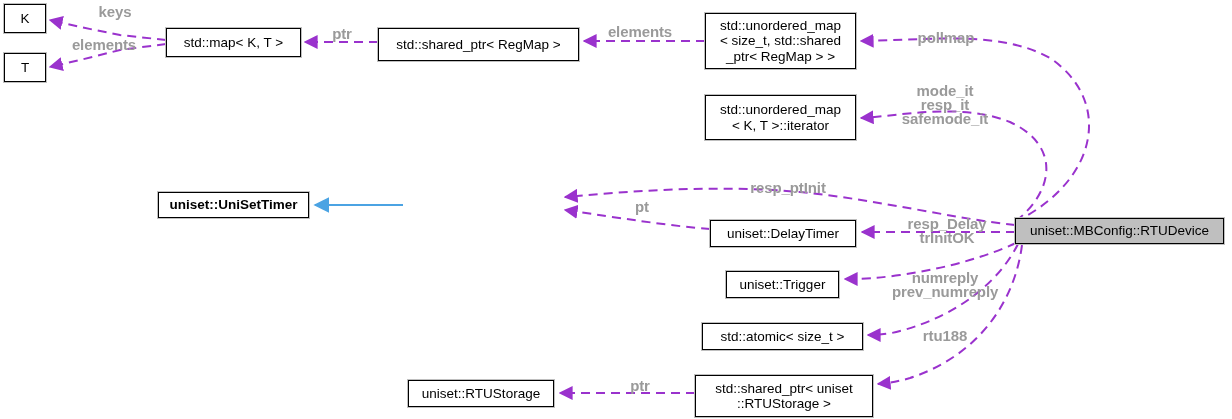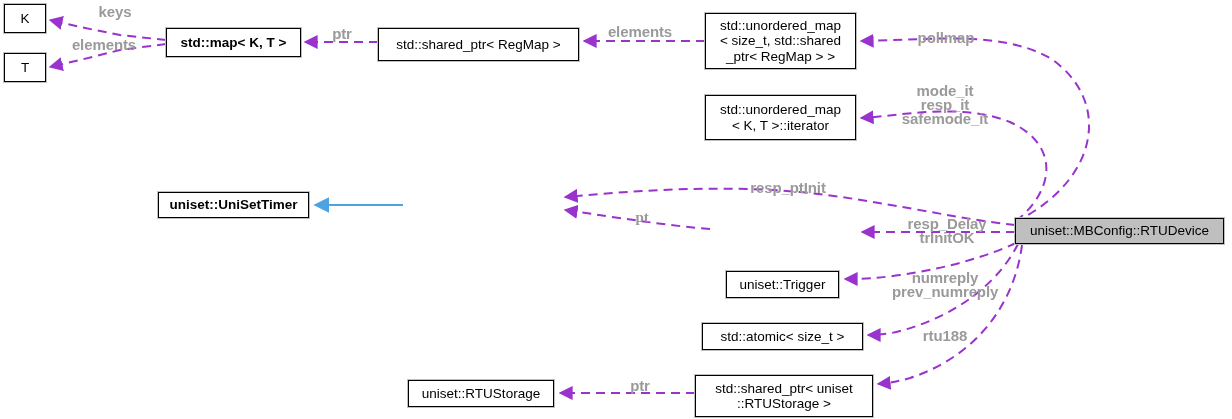--- a/index.html
+++ b/index.html
@@ -95,34 +95,35 @@
 
     <path d="M 1022 245 C 1015 300 980 355 910 378 C 900 381 890 383 878 384" fill="none" stroke="#9a32cd" stroke-width="2" stroke-dasharray="9,6" marker-end="url(#arrow-usage)"></path>
 
     <path d="M 695 393 L 560 393" fill="none" stroke="#9a32cd" stroke-width="2" stroke-dasharray="9,6" marker-end="url(#arrow-usage)"></path>
   </svg>
 
   <div class="node" style="left:4px;top:4px;width:42px;height:29px;">K</div>
 
   <div class="node" style="left:4px;top:53px;width:42px;height:29px;">T</div>
 
-  <div class="node" style="left:166px;top:28px;width:135px;height:29px;font-weight:bold;">std::map&lt; K, T &gt;</div>
+  <div class="node" style="left:166px;top:28px;width:135px;height:29px;">std::map&lt; K, T &gt;</div>
 
   <div class="node" style="left:378px;top:28px;width:201px;height:33px;">std::shared_ptr&lt; RegMap &gt;</div>
 
   <div class="node" style="left:705px;top:13px;width:151px;height:56px;">std::unordered_map
 &lt; size_t, std::shared
 _ptr&lt; RegMap &gt; &gt;</div>
 
   <div class="node" style="left:705px;top:95px;width:151px;height:45px;">std::unordered_map
 &lt; K, T &gt;::iterator</div>
 
   <div class="node" style="left:158px;top:192px;width:151px;height:26px;font-weight:bold;">uniset::UniSetTimer</div>
 
 
+  <div class="node" style="left:710px;top:220px;width:146px;height:27px;">uniset::DelayTimer</div>
 
   <div class="node" style="left:726px;top:271px;width:113px;height:27px;">uniset::Trigger</div>
 
   <div class="node" style="left:702px;top:323px;width:161px;height:27px;">std::atomic&lt; size_t &gt;</div>
 
   <div class="node" style="left:408px;top:380px;width:146px;height:27px;">uniset::RTUStorage</div>
 
   <div class="node" style="left:695px;top:375px;width:178px;height:42px;">std::shared_ptr&lt; uniset
 ::RTUStorage &gt;</div>
 
@@ -137,21 +138,21 @@
   <div class="edge-label" style="left:598px;top:25px;width:84px;">elements</div>
 
   <div class="edge-label" style="left:913px;top:31px;width:66px;">pollmap</div>
 
   <div class="edge-label" style="left:900px;top:84px;width:90px;">mode_it
 resp_it
 safemode_it</div>
 
   <div class="edge-label" style="left:746px;top:181px;width:84px;">resp_ptInit</div>
 
-  <div class="edge-label" style="left:630px;top:210px;width:24px;font-family:Liberation Serif, serif;">pt</div>
+  <div class="edge-label" style="left:630px;top:200px;width:24px;">pt</div>
 
   <div class="edge-label" style="left:904px;top:217px;width:86px;">resp_Delay
 trInitOK</div>
 
   <div class="edge-label" style="left:892px;top:271px;width:106px;">numreply
 prev_numreply</div>
 
   <div class="edge-label" style="left:917px;top:329px;width:56px;">rtu188</div>
 
   <div class="edge-label" style="left:623px;top:379px;width:34px;">ptr</div>

